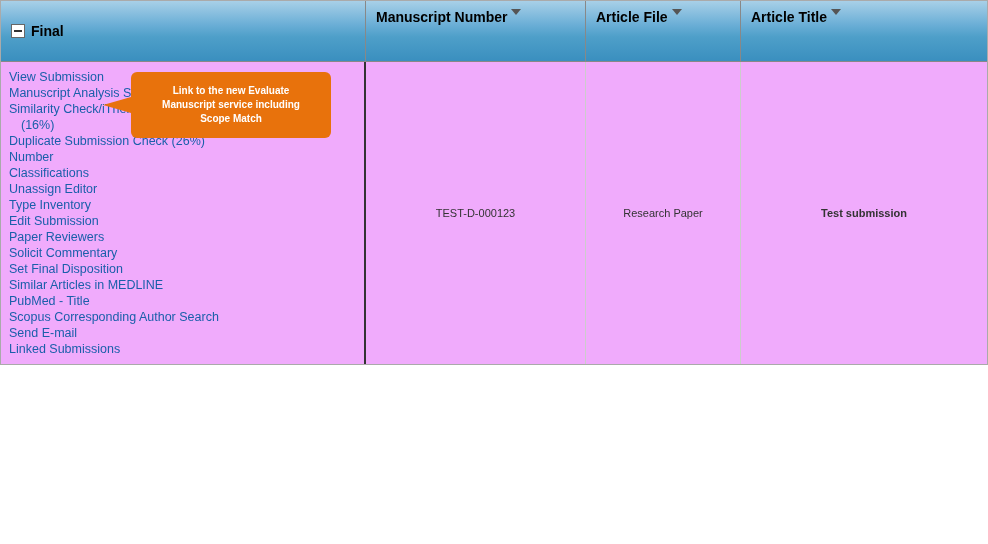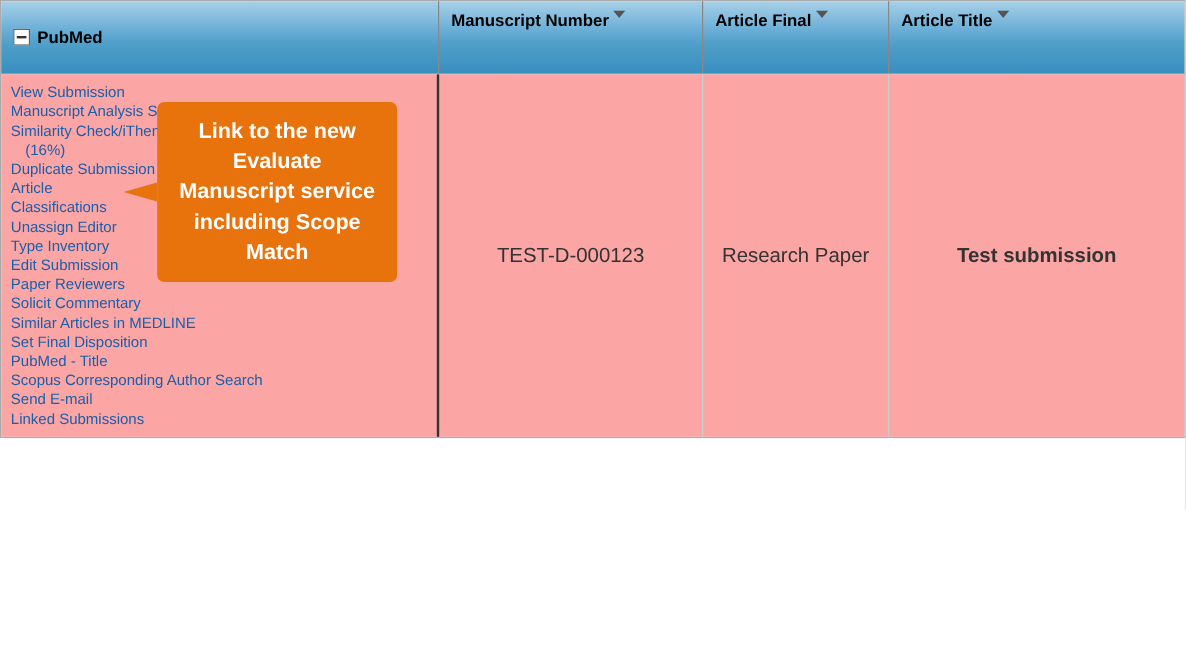--- a/index.html
+++ b/index.html
@@ -72,21 +72,21 @@
       height: 0;
       border-left: 5px solid transparent;
       border-right: 5px solid transparent;
       border-top: 6px solid #555;
       margin-left: 4px;
     }
 
     .table-body {
       display: grid;
       grid-template-columns: 365px 220px 155px 1fr;
-      background: #fca5a5;
+      background: #f0abfc;
       position: relative;
     }
 
     .action-cell {
       padding: 8px 8px;
       border-right: 2px solid #333;
       position: relative;
     }
 
     .action-links {
@@ -110,49 +110,48 @@
       display: block;
     }
 
     .data-cell {
       padding: 10px 10px;
       border-right: 1px solid #ccc;
       display: flex;
       align-items: center;
       justify-content: center;
       text-align: center;
-      font-size: 17px;
+      font-size: 11px;
       color: #333;
     }
 
     .data-cell:last-child {
       border-right: none;
       font-weight: bold;
     }
 
     
     .tooltip-container {
       position: absolute;
       top: 10px;
       left: 130px;
       z-index: 10;
     }
 
     .tooltip-box {
       background: #e8720c;
       color: #fff;
-      font-size: 18px;
+      font-size: 10px;
       font-weight: bold;
       padding: 12px 16px;
       border-radius: 6px;
       width: 200px;
       text-align: center;
       line-height: 1.4;
       position: relative;
-      margin-top: 13px;
     }
 
     .tooltip-box::before {
       content: '';
       position: absolute;
       left: -28px;
       top: 50%;
       transform: translateY(-50%);
       width: 0;
       height: 0;
@@ -178,54 +177,54 @@
     }
   </style>
 </head>
 <body>
 
 <div class="table-container">
 
   <div class="table-header">
     <div class="header-cell header-action">
       <span class="minus-icon"></span>
-      <span>PubMed</span>
+      <span>Final</span>
     </div>
     <div class="header-cell">
       <span>Manuscript Number</span>
       <span class="sort-arrow"></span>
     </div>
     <div class="header-cell">
-      <span>Article Final</span>
+      <span>Article File</span>
       <span class="sort-arrow"></span>
     </div>
     <div class="header-cell">
       <span>Article Title</span>
       <span class="sort-arrow"></span>
     </div>
   </div>
 
   <div class="table-body">
 
     <div class="action-cell">
       <div class="action-links">
         <a class="action-link">View Submission</a>
         <a class="action-link">Manuscript Analysis Services</a>
         <a class="action-link">Similarity Check/iThenticate Results</a>
         <span class="action-link-indented">(16%)</span>
         <a class="action-link">Duplicate Submission Check (26%)</a>
-        <a class="action-link">Article</a>
+        <a class="action-link">Number</a>
         <a class="action-link">Classifications</a>
         <a class="action-link">Unassign Editor</a>
         <a class="action-link">Type Inventory</a>
         <a class="action-link">Edit Submission</a>
         <a class="action-link">Paper Reviewers</a>
         <a class="action-link">Solicit Commentary</a>
+        <a class="action-link">Set Final Disposition</a>
         <a class="action-link">Similar Articles in MEDLINE</a>
-        <a class="action-link">Set Final Disposition</a>
         <a class="action-link">PubMed - Title</a>
         <a class="action-link">Scopus Corresponding Author Search</a>
         <a class="action-link">Send E-mail</a>
         <a class="action-link">Linked Submissions</a>
       </div>
 
       <div class="tooltip-container">
         <div class="tooltip-box">
           <span>Link to the new Evaluate Manuscript service including Scope Match</span>
         </div>

